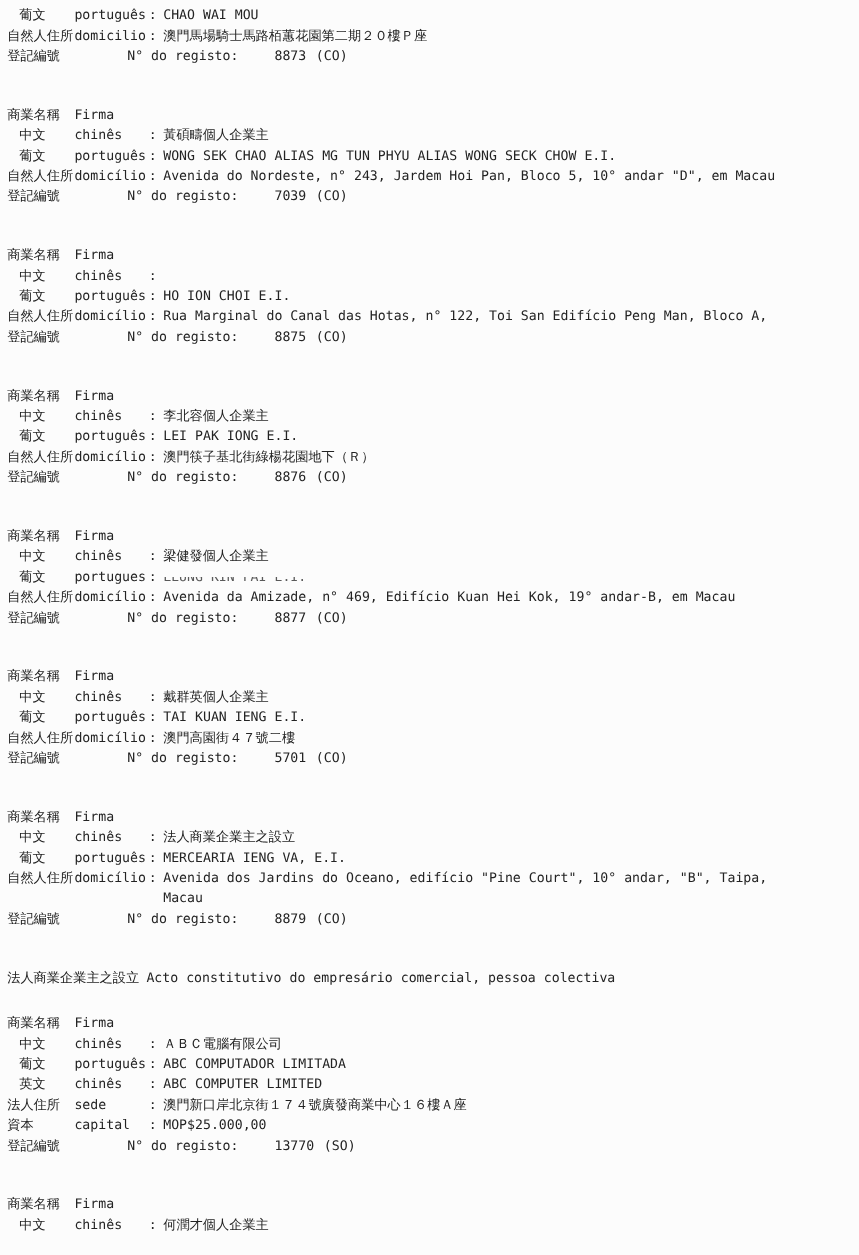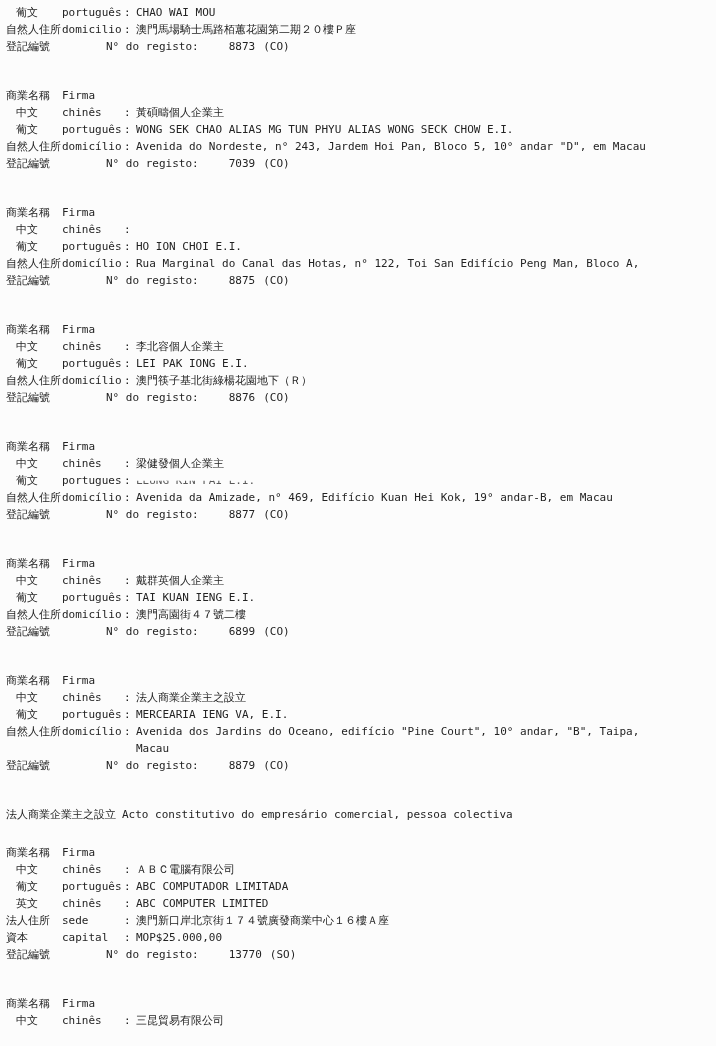--- a/index.html
+++ b/index.html
@@ -191,21 +191,21 @@
         </div>
         <div class="line">
           <span class="zh">自然人住所</span>
           <span class="pt">domicílio</span>
           <span class="sep">:</span>
           <span class="val">澳門高園街４７號二樓</span>
         </div>
         <div class="line reg">
           <span class="zh">登記編號</span>
           <span class="pt">N° do registo:</span>
-          <span class="no">6899</span>
+          <span class="no">5701</span>
           <span class="code">(CO)</span>
         </div>
       </div>
       <div class="record">
         <div class="line">
           <span class="zh">商業名稱</span>
           <span class="pt">Firma</span>
         </div>
         <div class="line indent">
           <span class="zh">中文</span>
@@ -278,17 +278,17 @@
       </div>
       <div class="record">
         <div class="line">
           <span class="zh">商業名稱</span>
           <span class="pt">Firma</span>
         </div>
         <div class="line indent">
           <span class="zh">中文</span>
           <span class="pt">chinês</span>
           <span class="sep">:</span>
-          <span class="val">三昆貿易有限公司</span>
+          <span class="val">何潤才個人企業主</span>
         </div>
       </div>
     </div>
 </div>
 
 </body></html>

